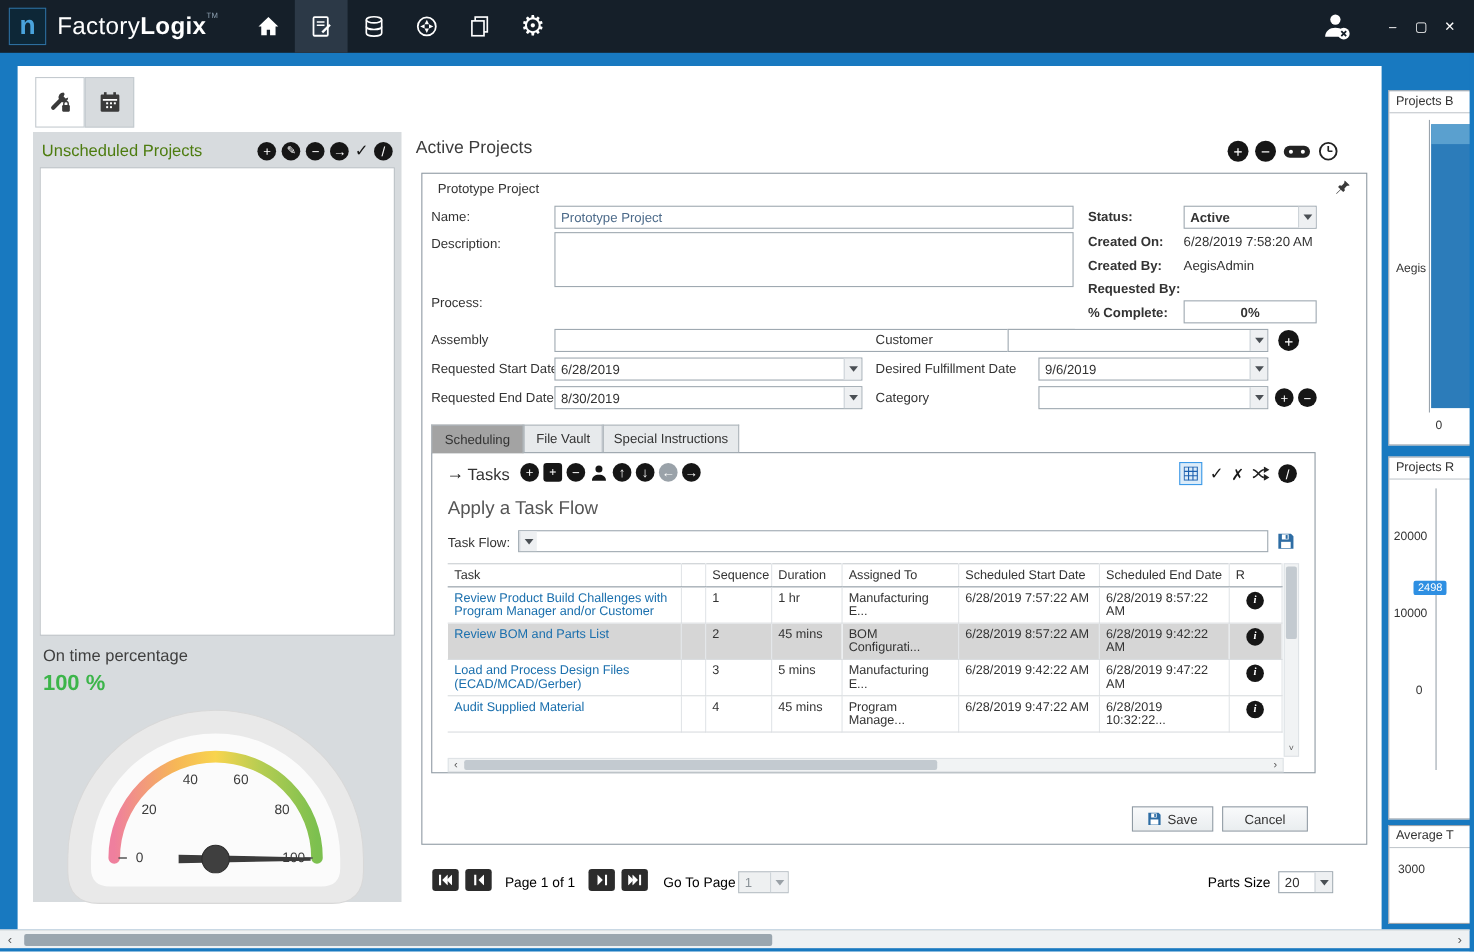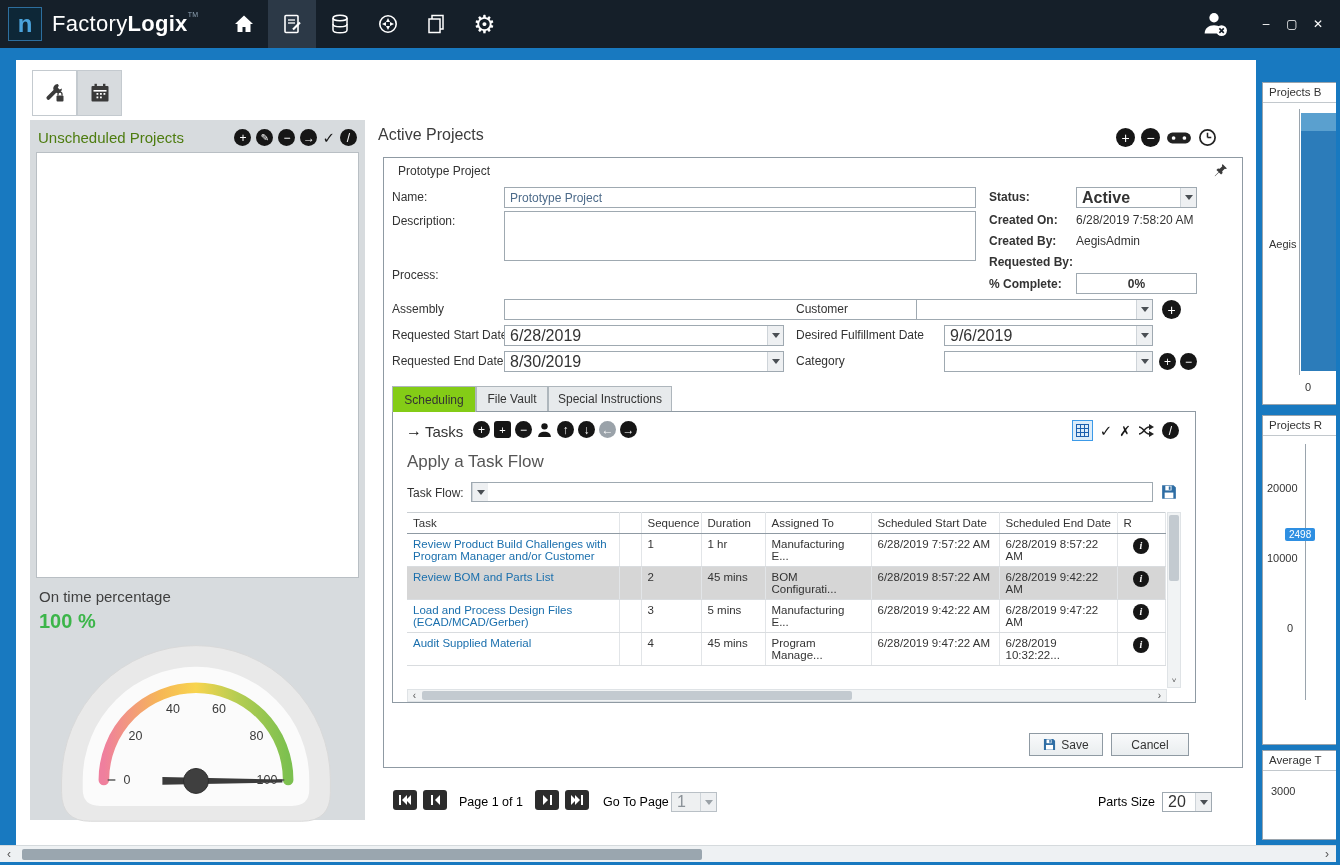--- a/index.html
+++ b/index.html
@@ -49,33 +49,33 @@
 .g-left::before{content:"←"}
 .g-right::before{content:"→"}
 .g-slash::before{content:"/"}
 .g-info::before{content:"i";font-family:"Liberation Serif",serif;font-style:italic;font-weight:bold;font-size:10px}
 .plaincheck{color:#161616;font-weight:bold;font-size:15px;line-height:1}
 .plainx{color:#161616;font-weight:bold;font-size:14px;line-height:1}
 .lbl{position:absolute;font-size:12px;color:#333;white-space:nowrap}
 .lbl.b{font-weight:bold}
 .input{position:absolute;height:21px;border:1px solid #9fa9b1;background:#fff;font-size:12px;padding:0 5px;display:flex;align-items:center;color:#333}
 .combo{position:absolute;height:21px;border:1px solid #9fa9b1;background:#fff;display:flex;align-items:stretch}
-.combo .txt{flex:1;padding:0 5px;font-size:16px;color:#333;white-space:nowrap;overflow:hidden;display:flex;align-items:center}
+.combo .txt{flex:1;padding:0 5px;font-size:12px;color:#333;white-space:nowrap;overflow:hidden;display:flex;align-items:center}
 .combo .cbtn{width:16px;display:flex;align-items:center;justify-content:center;background:#eef0f2;border-left:1px solid #ced4d9}
 .arrow-down{width:0;height:0;border-left:4px solid transparent;border-right:4px solid transparent;border-top:5px solid #4a4f54}
 .btn{display:inline-flex;align-items:center;justify-content:center;gap:5px;border:1px solid #8f9aa3;background:linear-gradient(#f9fafb,#e9edef);font-size:12px;color:#333}
 
 
 .main-title{position:absolute;left:362px;top:66px;font-size:16px;color:#3c3c3c}
 .main-icons{position:absolute;left:1100px;top:68px;display:flex;gap:6px;align-items:center}
 .project-box{position:absolute;left:367px;top:97px;width:860px;height:611px;border:1px solid #8f9aa3;background:#fff}
 .pb-title{position:absolute;left:14px;top:6px;font-size:12px;color:#333}
 .pin{position:absolute;right:14px;top:5px}
 .detail-tab{position:absolute;top:228px;height:25px;border:1px solid #aeb6bc;border-bottom:none;background:#e7eaec;display:flex;align-items:center;justify-content:center;font-size:12px;color:#333;z-index:2}
-.detail-tab.active{background:#84cc16;height:26px;z-index:3}
+.detail-tab.active{background:#a3a3a3;height:26px;z-index:3}
 .inner-panel{position:absolute;left:8px;top:253px;width:804px;height:292px;border:1px solid #8f9aa3;background:#fff}
 .tasks-label{position:absolute;left:32px;top:11px;font-size:15px;color:#333}
 .tasks-arrow{position:absolute;left:13px;top:10px;font-size:16px;font-weight:bold;color:#161616}
 .tool-left{position:absolute;left:80px;top:9px;display:flex;gap:4px;align-items:center}
 .tool-right{position:absolute;right:16px;top:8px;display:flex;gap:7px;align-items:center}
 .gridbtn{width:21px;height:21px;border:1px solid #3c9ae8;background:#dcecf9;display:flex;align-items:center;justify-content:center}
 .apply-heading{position:absolute;left:14px;top:40px;font-size:17px;color:#555}
 .flow-lbl{position:absolute;left:14px;top:74px;font-size:12px;color:#333}
 .flow-combo{left:78px;top:70px;width:682px;height:20px}
 .sel-text{background:#3297fd;color:#fff;padding:0 1px}

